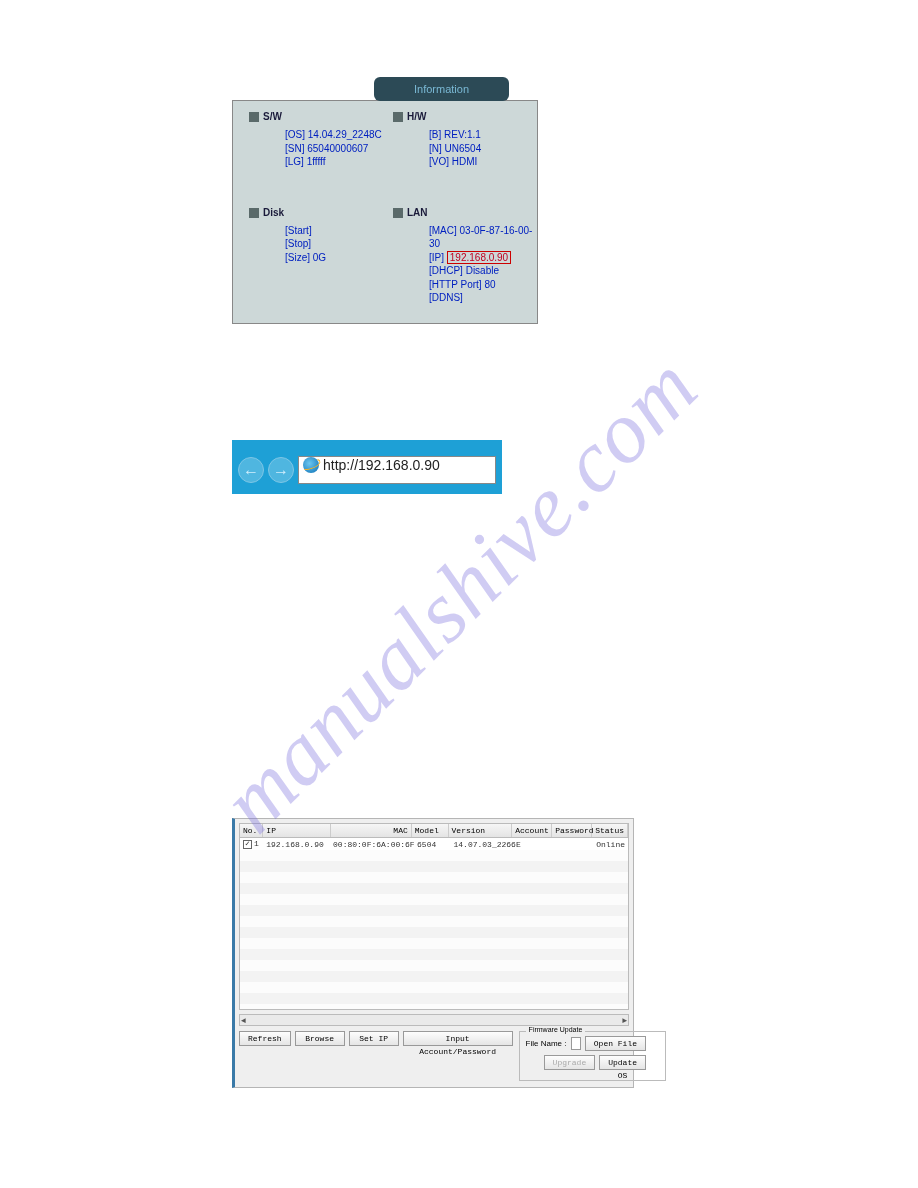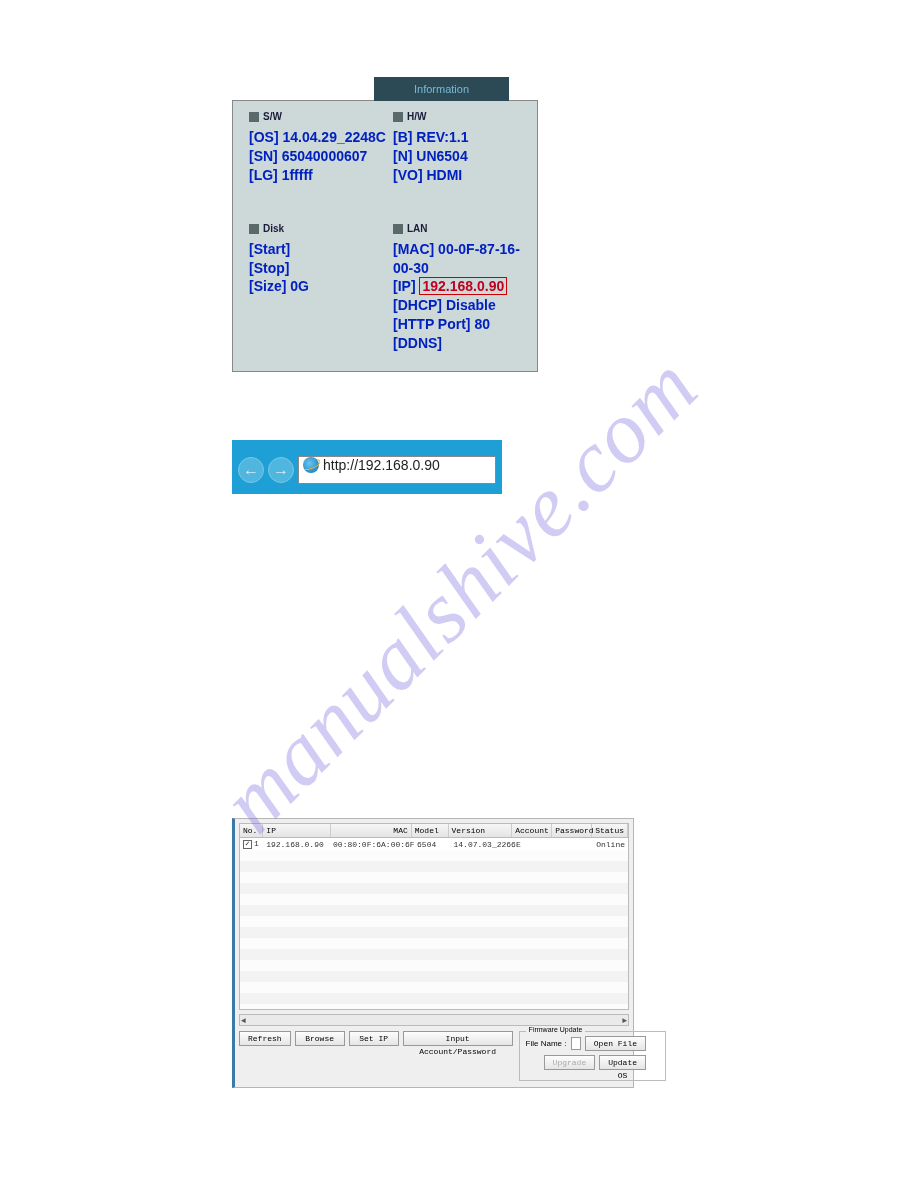--- a/index.html
+++ b/index.html
@@ -43,20 +43,21 @@
     position: absolute;
     top: -24px;
     right: 28px;
     width: 135px;
     height: 24px;
     background: #2c4a56;
     color: #7ab8d4;
     text-align: center;
     line-height: 24px;
     font-size: 11px;
+    border-radius: 6px;
   }
   .info-body { padding: 10px 0 18px 16px; }
   .info-row { display: flex; }
   .info-col { flex: 1; }
   .cat {
     display: flex;
     align-items: flex-end;
     color: #1a1a3a;
     font-weight: bold;
     margin-bottom: 6px;
@@ -64,23 +65,24 @@
   }
   .sq {
     display: inline-block;
     width: 10px;
     height: 10px;
     background: #5a6a6a;
     margin-right: 4px;
   }
   .kv {
     color: #0020c0;
-    font-weight: bold;
-    font-size: 14px;
+    font-weight: normal;
+    font-size: 10px;
     line-height: 1.35;
+    margin-left: 36px;
   }
   .gap { height: 38px; }
   .ip-highlight {
     border: 1px solid #c00;
     padding: 0 2px;
     color: #c00020;
   }
 
   
   .browser {
@@ -298,21 +300,21 @@
           </div>
         <div class="kv">[Start]</div>
         <div class="kv">[Stop]</div>
         <div class="kv">[Size]     0G</div>
       </div>
       <div class="info-col">
         <div class="cat">
             <span class="sq"></span>
             <span>LAN</span>
           </div>
-        <div class="kv">[MAC]  00-0F-87-16-00-30</div>
+        <div class="kv">[MAC]  03-0F-87-16-00-30</div>
         <div class="kv">
           <span>[IP]</span>
           <span class="ip-highlight">192.168.0.90</span>
         </div>
         <div class="kv">[DHCP]  Disable</div>
         <div class="kv">[HTTP Port]  80</div>
         <div class="kv">[DDNS]</div>
       </div>
     </div>
   </div>

